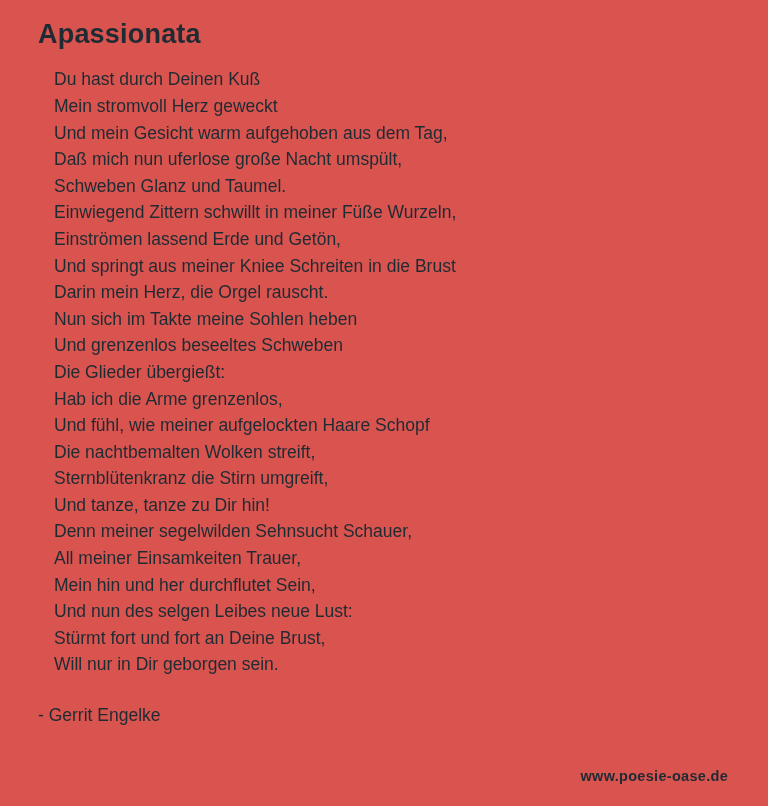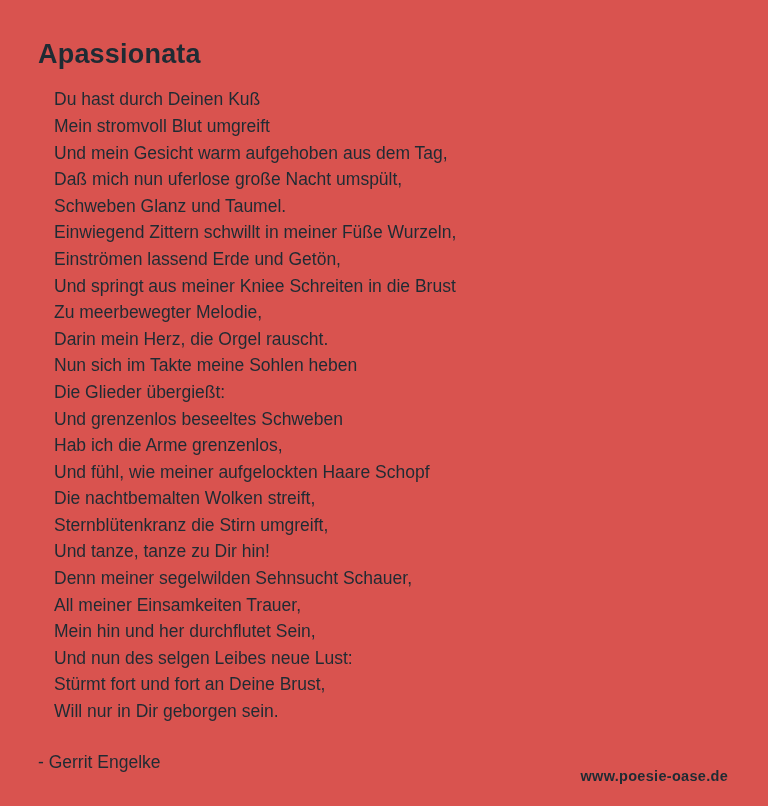--- a/index.html
+++ b/index.html
@@ -11,21 +11,21 @@
     height: 806px;
     background: #d9534f;
     font-family: "Liberation Sans", sans-serif;
     overflow: hidden;
   }
   .page {
     position: relative;
     width: 768px;
     height: 806px;
     box-sizing: border-box;
-    padding: 38px 40px 0 38px;
+    padding: 18px 40px 0 38px;
   }
   .poem-title {
     font-size: 27px;
     font-weight: bold;
     color: #1f2b33;
     letter-spacing: 0.2px;
     margin: 0 0 12px 0;
     line-height: 1.2;
   }
   .poem-body {
@@ -57,32 +57,31 @@
 </style>
 </head>
 <body>
 
 <div class="page">
 
   <h1 class="poem-title">Apassionata</h1>
 
   <div class="poem-body">
     <div class="poem-line">Du hast durch Deinen Kuß</div>
-    <div class="poem-line">Mein stromvoll Blut umgreift</div>
+    <div class="poem-line">Mein stromvoll Herz geweckt</div>
     <div class="poem-line">Und mein Gesicht warm aufgehoben aus dem Tag,</div>
     <div class="poem-line">Daß mich nun uferlose große Nacht umspült,</div>
     <div class="poem-line">Schweben Glanz und Taumel.</div>
     <div class="poem-line">Einwiegend Zittern schwillt in meiner Füße Wurzeln,</div>
     <div class="poem-line">Einströmen lassend Erde und Getön,</div>
     <div class="poem-line">Und springt aus meiner Kniee Schreiten in die Brust</div>
-    <div class="poem-line">Zu meerbewegter Melodie,</div>
     <div class="poem-line">Darin mein Herz, die Orgel rauscht.</div>
     <div class="poem-line">Nun sich im Takte meine Sohlen heben</div>
+    <div class="poem-line">Und grenzenlos beseeltes Schweben</div>
     <div class="poem-line">Die Glieder übergießt:</div>
-    <div class="poem-line">Und grenzenlos beseeltes Schweben</div>
     <div class="poem-line">Hab ich die Arme grenzenlos,</div>
     <div class="poem-line">Und fühl, wie meiner aufgelockten Haare Schopf</div>
     <div class="poem-line">Die nachtbemalten Wolken streift,</div>
     <div class="poem-line">Sternblütenkranz die Stirn umgreift,</div>
     <div class="poem-line">Und tanze, tanze zu Dir hin!</div>
     <div class="poem-line">Denn meiner segelwilden Sehnsucht Schauer,</div>
     <div class="poem-line">All meiner Einsamkeiten Trauer,</div>
     <div class="poem-line">Mein hin und her durchflutet Sein,</div>
     <div class="poem-line">Und nun des selgen Leibes neue Lust:</div>
     <div class="poem-line">Stürmt fort und fort an Deine Brust,</div>

